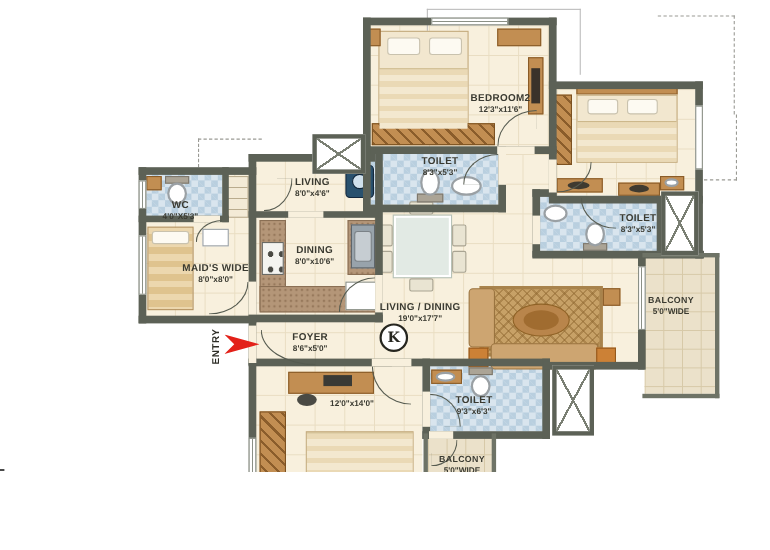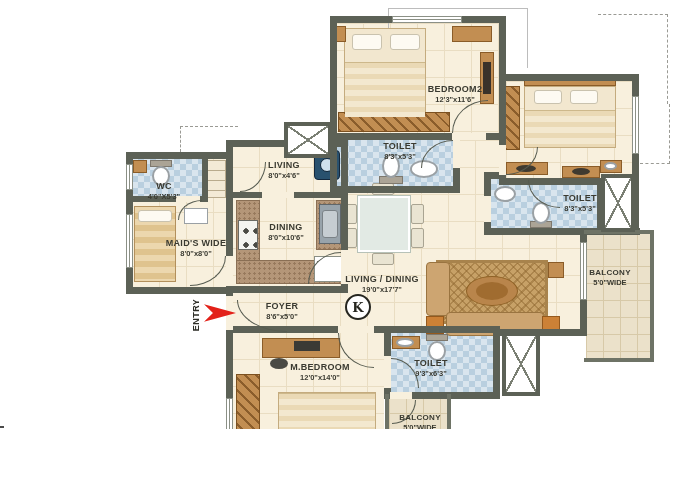--- a/index.html
+++ b/index.html
@@ -273,21 +273,20 @@
   </div>
   <div class="room-label" style="left:320px;top:274px;width:124px;">
     <div class="rname">LIVING / DINING</div>
     <div class="rdims">19'0"x17'7"</div>
   </div>
   <div class="room-label" style="left:244px;top:301px;width:76px;">
     <div class="rname">FOYER</div>
     <div class="rdims">8'6"x5'0"</div>
   </div>
   <div class="room-label" style="left:258px;top:362px;width:124px;">
-    <div class="rname">M.BEDROOM</div>
     <div class="rdims">12'0"x14'0"</div>
   </div>
   <div class="room-label" style="left:392px;top:358px;width:78px;">
     <div class="rname">TOILET</div>
     <div class="rdims">9'3"x6'3"</div>
   </div>
   <div class="room-label" style="left:580px;top:268px;width:60px;">
     <div class="rname" style="font-size:8px;">BALCONY</div>
     <div class="rdims">5'0"WIDE</div>
   </div>

